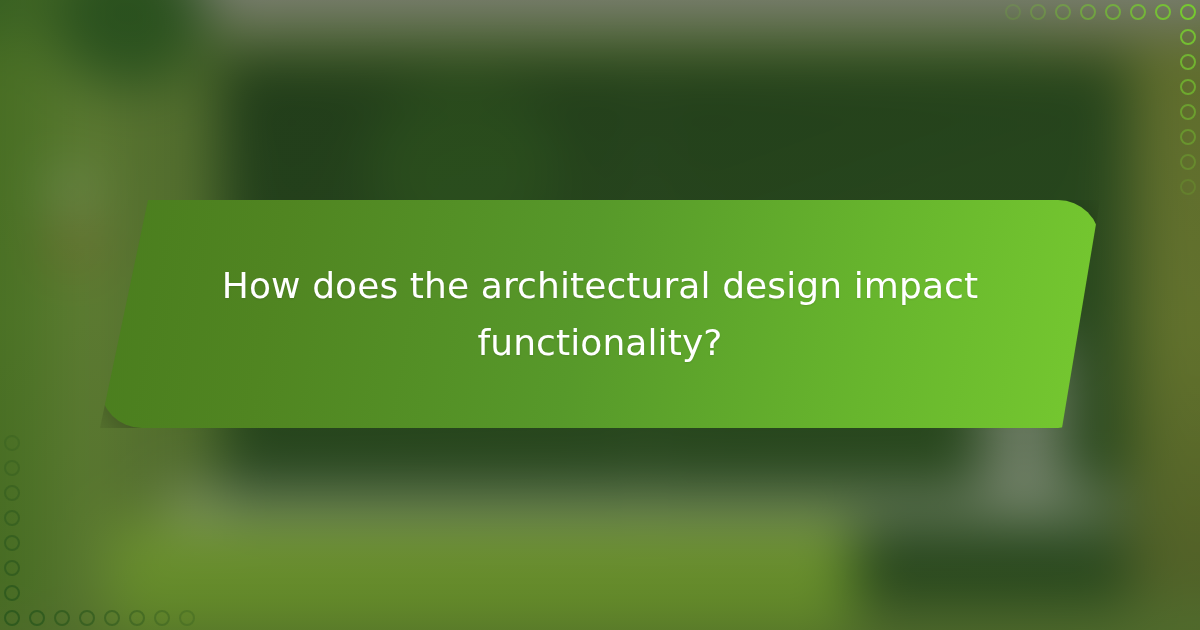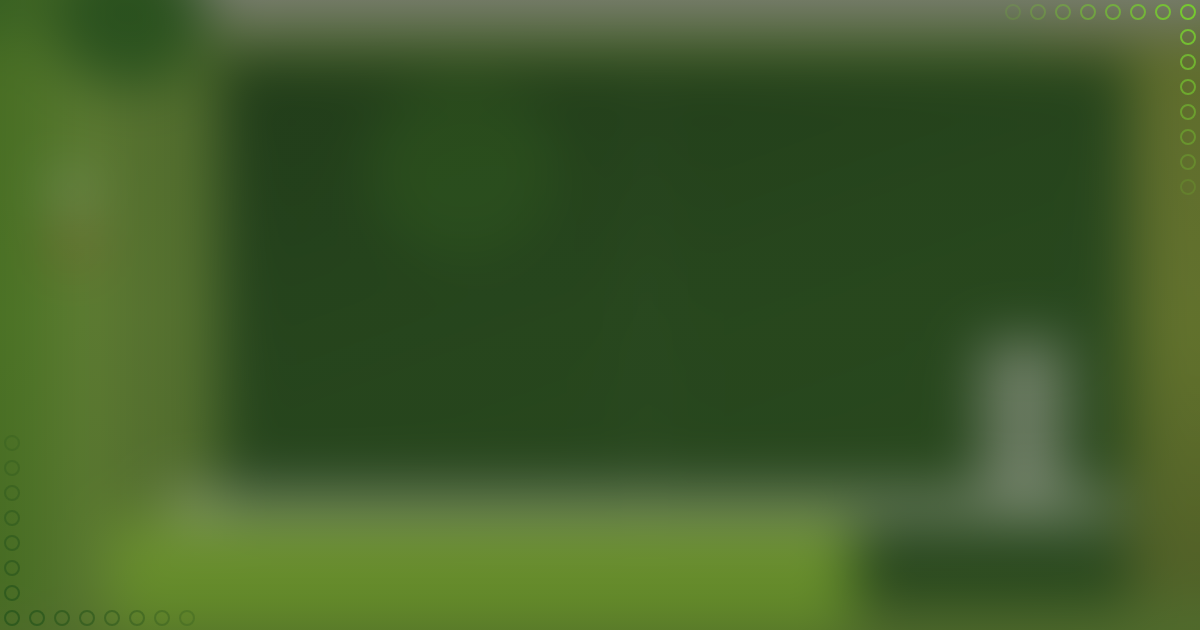--- a/index.html
+++ b/index.html
@@ -204,14 +204,20 @@
   <div class="dots" id="dots-left">
       <div class="dot" style="left: 4px; top: 585px; border-color: rgb(47, 90, 30); opacity: 0.9;"></div>
       <div class="dot" style="left: 4px; top: 560px; border-color: rgb(47, 90, 30); opacity: 0.8;"></div>
       <div class="dot" style="left: 4px; top: 535px; border-color: rgb(47, 90, 30); opacity: 0.7;"></div>
       <div class="dot" style="left: 4px; top: 510px; border-color: rgb(47, 90, 30); opacity: 0.6;"></div>
       <div class="dot" style="left: 4px; top: 485px; border-color: rgb(47, 90, 30); opacity: 0.5;"></div>
       <div class="dot" style="left: 4px; top: 460px; border-color: rgb(47, 90, 30); opacity: 0.4;"></div>
       <div class="dot" style="left: 4px; top: 435px; border-color: rgb(47, 90, 30); opacity: 0.3;"></div>
     </div>
 
+  <div class="card-wrap">
+    <div class="card"></div>
+    <div class="card-text">
+      <div class="question">How does the architectural design impact functionality?</div>
+    </div>
+  </div>
 
 </div>
 
 </body></html>

